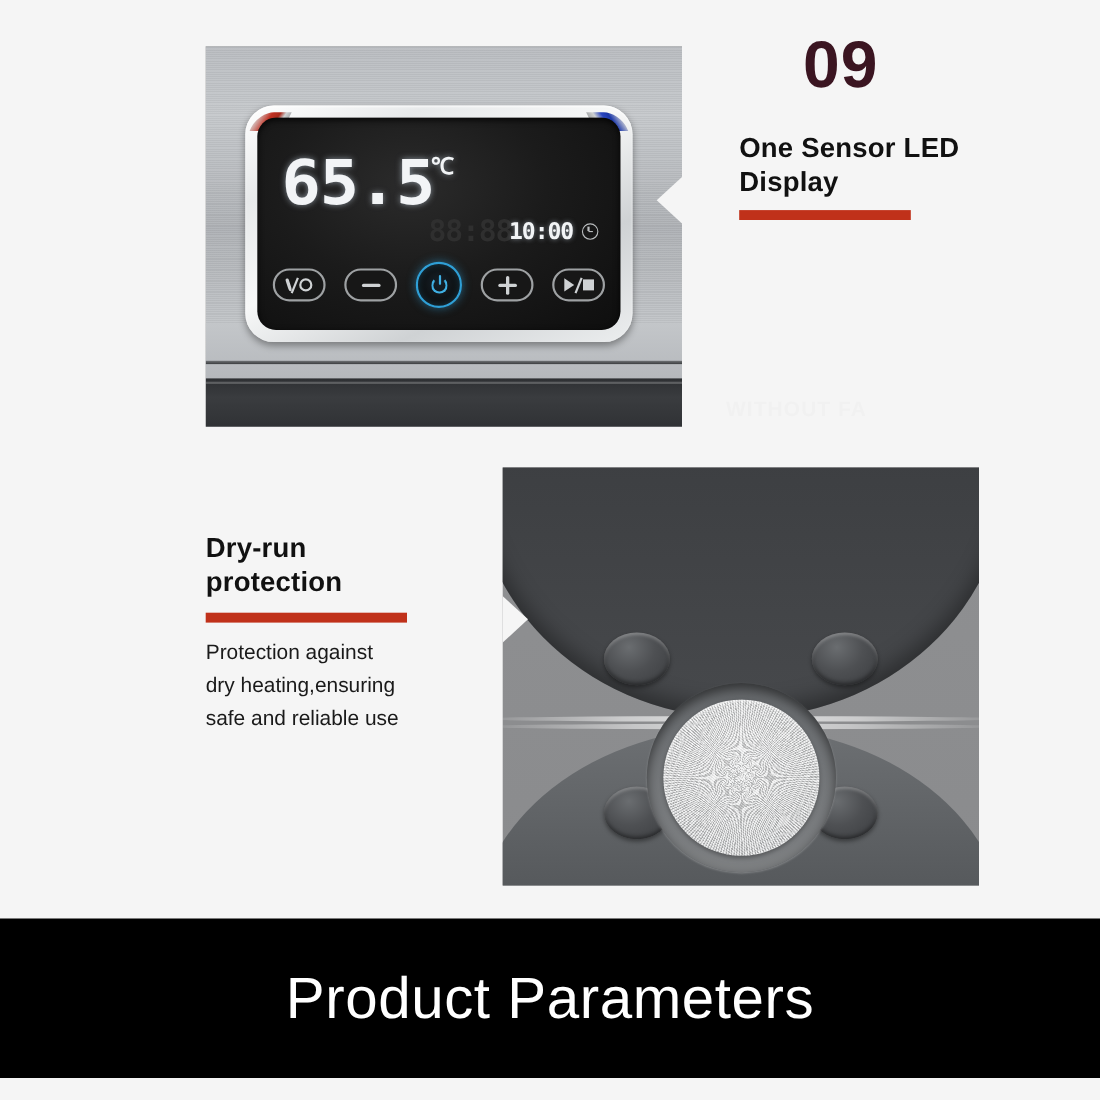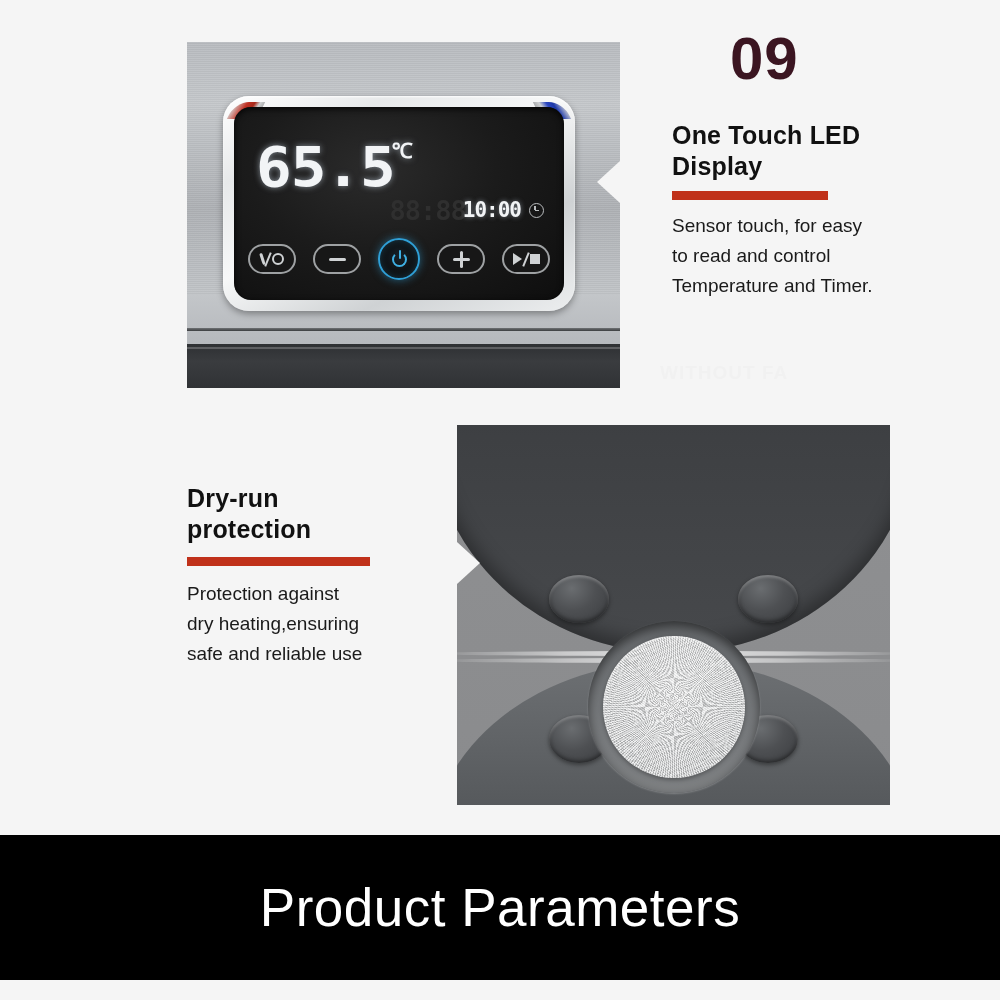--- a/index.html
+++ b/index.html
@@ -573,29 +573,24 @@
         </div>
       </div>
     </div>
 
     <div class="notch-right"></div>
   </div>
 
   <div class="text-block" id="text-led">
     <div class="step-number">09</div>
     <h2 class="feature-title">
-      <span>One Touch LED</span><br>
+      <span>One Sensor LED</span><br>
       <span>Display</span>
     </h2>
     <div class="accent-bar"></div>
-    <p class="feature-desc">
-      <span>Sensor touch, for easy</span><br>
-      <span>to read and control</span><br>
-      <span>Temperature and Timer.</span>
-    </p>
   </div>
 
   <div class="text-block" id="text-dryrun">
     <h2 class="feature-title">
       <span>Dry-run</span><br>
       <span>protection</span>
     </h2>
     <div class="accent-bar"></div>
     <p class="feature-desc">
       <span>Protection against</span><br>

